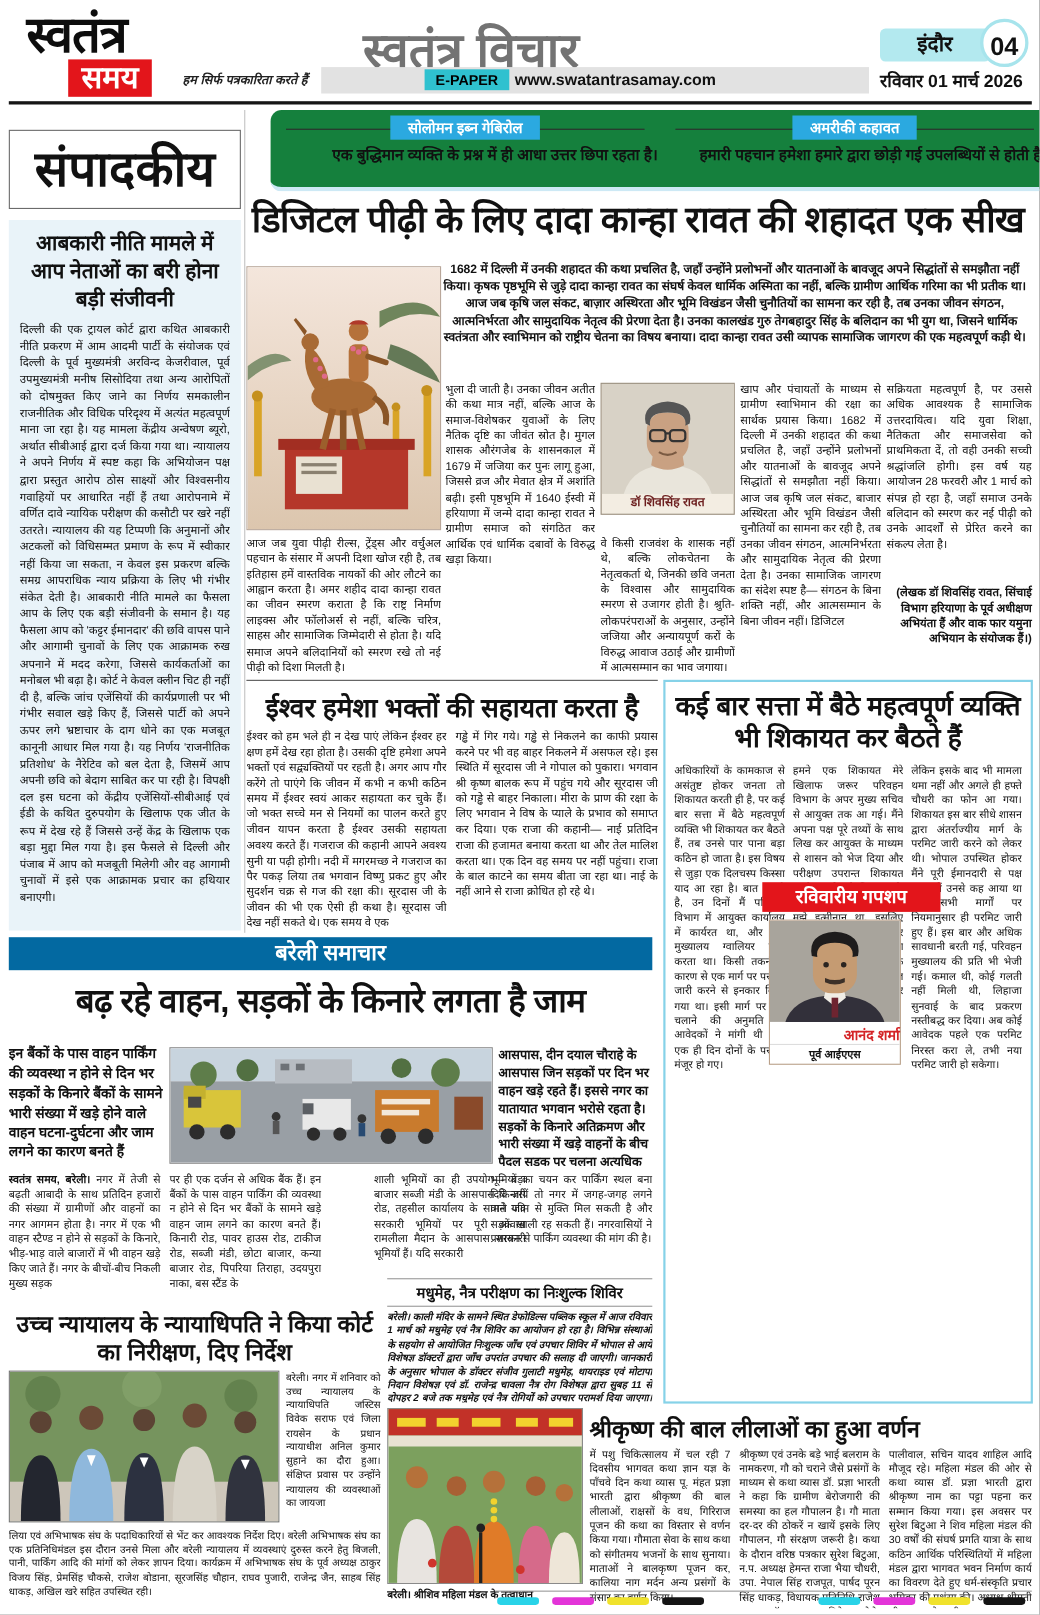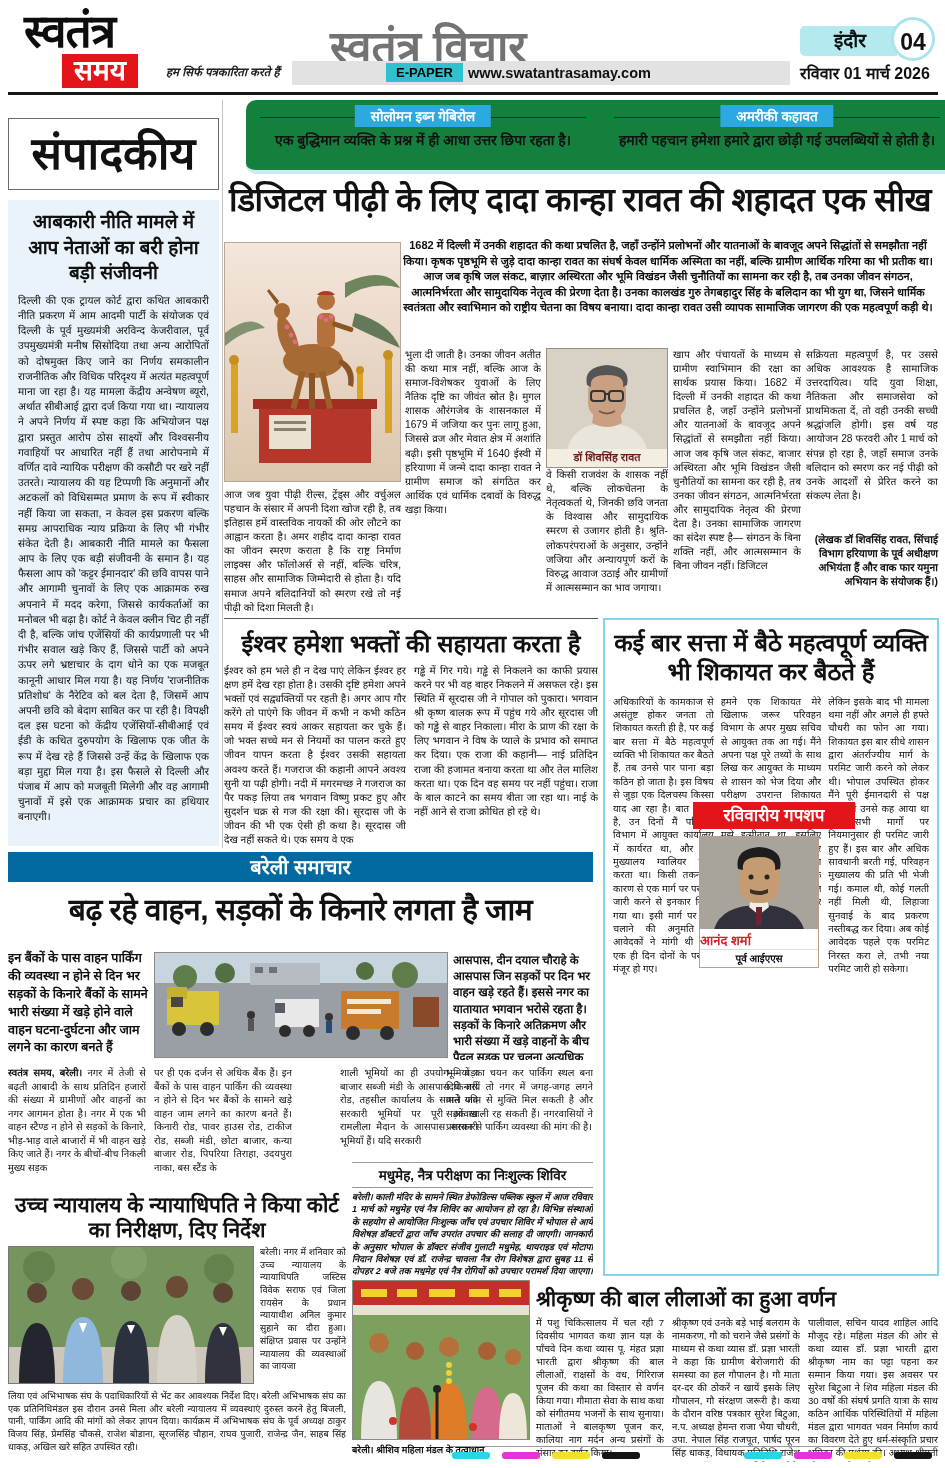--- a/index.html
+++ b/index.html
@@ -23,61 +23,61 @@
   .dateline{left:790px;top:62px;width:150px;text-align:center;font-size:16px;font-weight:800;}
   .header-rule{left:8px;top:92px;width:930px;height:3px;background:#161616;}
 
   
   .quotes{left:246px;top:100px;width:708px;height:74px;background:#15803d;border-radius:10px;
           border-bottom:4px solid #cde9f5;display:flex;box-sizing:border-box;}
   .quote{position:relative;width:50%;padding-top:28px;}
   .quote::before{content:'';position:absolute;top:17px;left:14px;right:14px;border-top:1.5px solid #2c2c2c;}
   .q-label{position:absolute;top:5px;left:50%;transform:translateX(-50%);background:#2ba9e0;color:#fff;
            font-size:13.5px;font-weight:800;padding:2px 16px;white-space:nowrap;z-index:1;}
-  .q-text{font-size:14px;font-weight:800;text-align:center;padding:2px 12px;}
+  .q-text{font-size:14px;font-weight:800;text-align:right;padding:2px 2px;}
 
   
   .ed-label{left:8px;top:118px;width:211px;height:72px;border:1.5px solid #6b6b6b;background:#fff;
             font-size:45px;font-weight:900;line-height:70px;text-align:center;box-sizing:border-box;}
   .ed-panel{left:8px;top:200px;width:211px;height:646px;background:#e9f3f9;padding:9px 10px;box-sizing:border-box;}
   .ed-head{font-size:19px;font-weight:700;text-align:center;line-height:1.35;margin-bottom:7px;}
   .ed-body{font-size:10.4px;line-height:1.46;text-align:justify;height:540px;overflow:hidden;}
   .vr1{left:222px;top:100px;height:748px;border-left:1px solid #c2c2c2;}
 
   
   .lead-head{left:222px;top:176px;width:716px;font-size:33px;font-weight:900;text-align:center;white-space:nowrap;letter-spacing:-0.5px;}
   .lead-intro{left:398px;top:238px;width:540px;height:104px;font-size:11px;font-weight:700;line-height:1.42;text-align:center;overflow:hidden;}
   .statue{left:224px;top:242px;width:177px;height:240px;border:1px solid #b9a79a;box-sizing:border-box;}
   .statue-text{left:224px;top:488px;width:177px;height:128px;font-size:10.2px;line-height:1.38;}
   .lead-col{top:348px;height:266px;font-size:10.2px;line-height:1.38;}
   .colA{left:405px;width:136px;}
   .colB{left:546px;width:122px;}
   .colC{left:673px;width:128px;}
   .colD{left:806px;width:132px;}
-  .author-card{width:122px;border:1px solid #9a8f80;box-sizing:border-box;margin-bottom:0;background:#f3ede2;}
+  .author-card{width:122px;border:1px solid #9a8f80;box-sizing:border-box;margin-bottom:20px;background:#f3ede2;}
   .author-cap{font-size:11px;font-weight:800;color:#6b1d1d;text-align:center;padding:1px 0 2px;}
   .colB-text{height:136px;overflow:hidden;text-align:justify;}
   .credit{font-size:10.4px;font-weight:800;text-align:right;margin-top:5px;line-height:1.35;}
 
   
   .god-rule{left:224px;top:618px;width:374px;border-top:1.5px solid #555;}
   .god-head{left:224px;top:626px;width:374px;font-size:24px;font-weight:900;text-align:center;white-space:nowrap;}
   .god-col{top:664px;height:181px;font-size:10.2px;line-height:1.38;}
   .god-c1{left:224px;width:182px;}
   .god-c2{left:414px;width:184px;}
 
   
   .gossip{left:603px;top:618px;width:336px;height:658px;border:2.5px solid #86d2e8;background:#fff;box-sizing:border-box;padding:6px 8px;}
   .gos-head{font-size:24px;font-weight:900;text-align:center;line-height:1.22;margin:2px 0 8px;}
   .gos-cols{display:flex;gap:7px;}
   .gos-col{width:103px;font-size:9.7px;line-height:1.38;height:552px;overflow:hidden;text-align:justify;}
   .gos-label{position:absolute;left:88px;top:182px;width:162px;height:27px;background:#e3151b;color:#fff;
              font-size:17px;font-weight:800;line-height:27px;text-align:center;}
   .gos-author{position:absolute;left:94px;top:216px;width:120px;background:#fff;border:1px solid #b9a089;box-sizing:border-box;}
-  .gos-name{font-size:13px;font-weight:900;color:#d42427;text-align:left;padding-top:2px;}
+  .gos-name{font-size:13px;font-weight:900;color:#d42427;text-align:right;padding-top:2px;}
   .gos-title{font-size:10px;font-weight:700;text-align:center;border-top:1px solid #ddd;padding:1px 0 2px;}
 
   
   .bar-black{left:8px;top:852px;width:585px;height:30px;background:#0369a1;color:#fff;font-size:20px;font-weight:800;
              line-height:30px;text-align:center;}
   .tr-head{left:8px;top:888px;width:585px;font-size:30px;font-weight:900;white-space:nowrap;text-align:center;letter-spacing:-0.5px;}
   .tr-lead{left:8px;top:950px;width:142px;height:108px;font-size:12.6px;font-weight:700;line-height:1.42;overflow:hidden;}
   .tr-photo{left:154px;top:952px;width:294px;height:106px;border:1px solid #8a8a8a;box-sizing:border-box;}
   .tr-right{left:453px;top:952px;width:140px;height:108px;font-size:11.6px;font-weight:700;line-height:1.4;overflow:hidden;}
   .tr-col{top:1066px;font-size:9.8px;line-height:1.38;}

